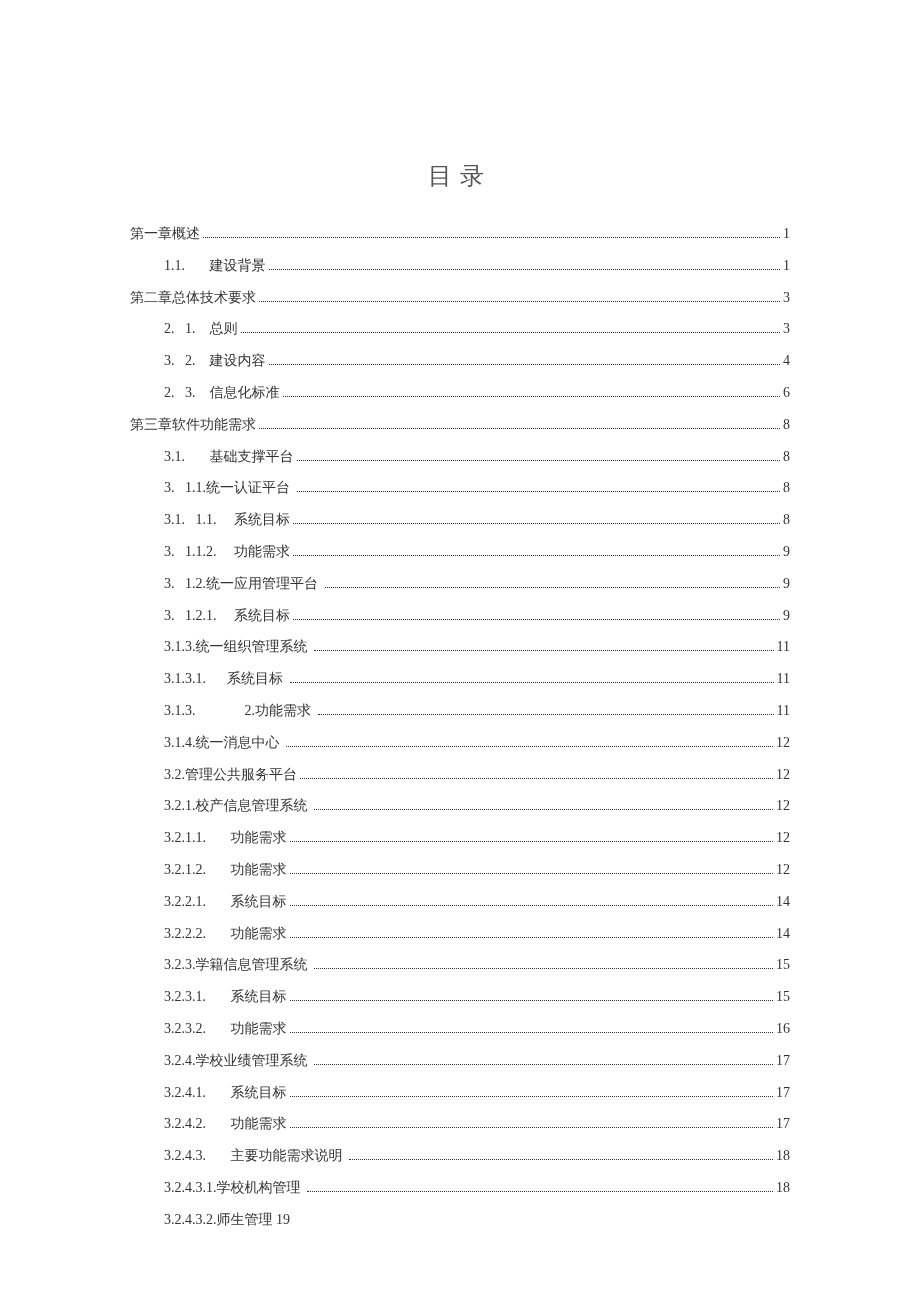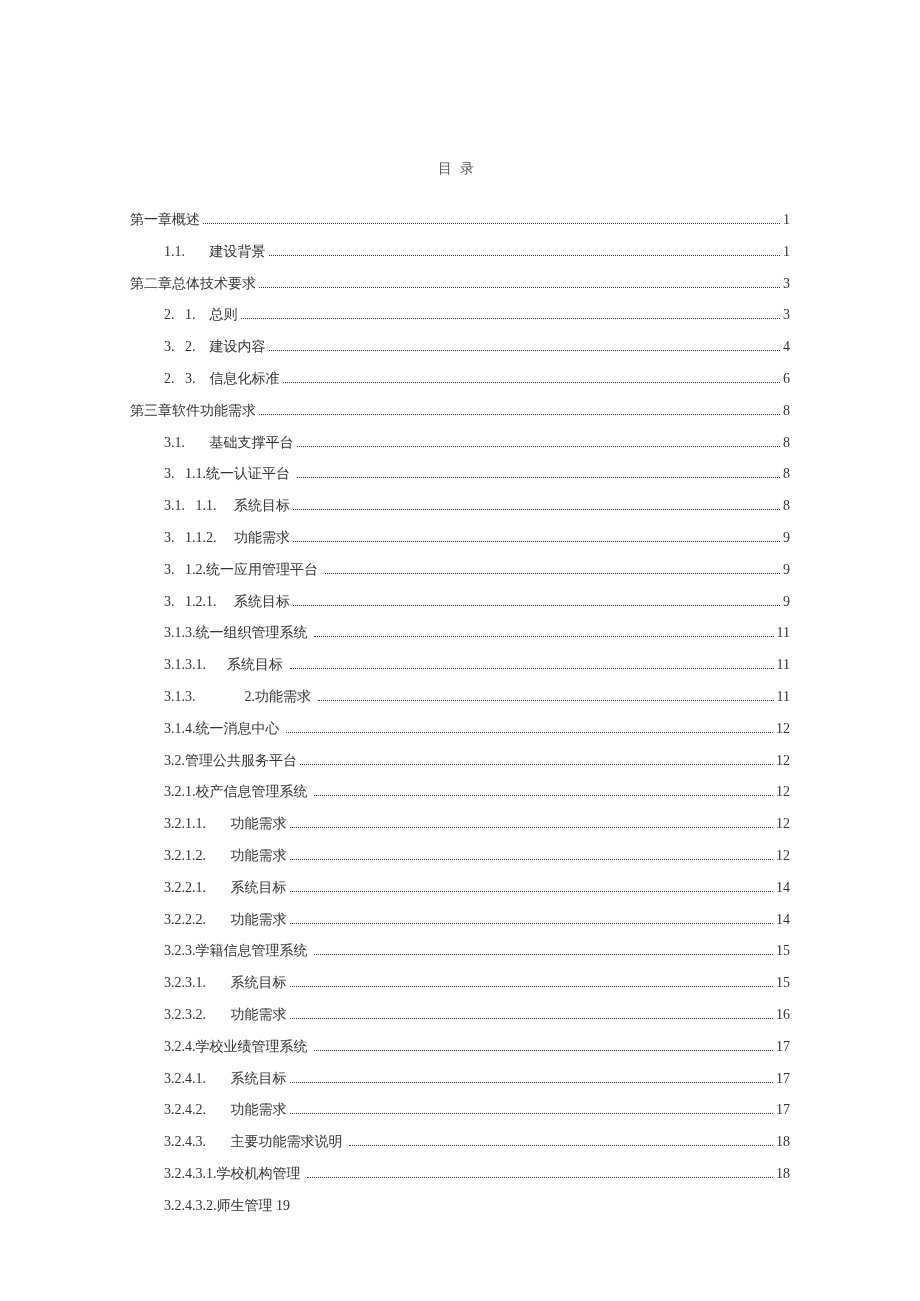--- a/index.html
+++ b/index.html
@@ -11,21 +11,21 @@
       font-family: "SimSun", "宋体", serif;
       background: #ffffff;
       width: 920px;
       height: 1301px;
       padding: 160px 130px 100px 130px;
       font-size: 14px;
       color: #333;
     }
     .title {
       text-align: center;
-      font-size: 14px;
+      font-size: 24px;
       letter-spacing: 8px;
       margin-bottom: 30px;
       color: #555;
     }
     .toc {
       width: 100%;
     }
     .toc-row {
       display: flex;
       align-items: baseline;

